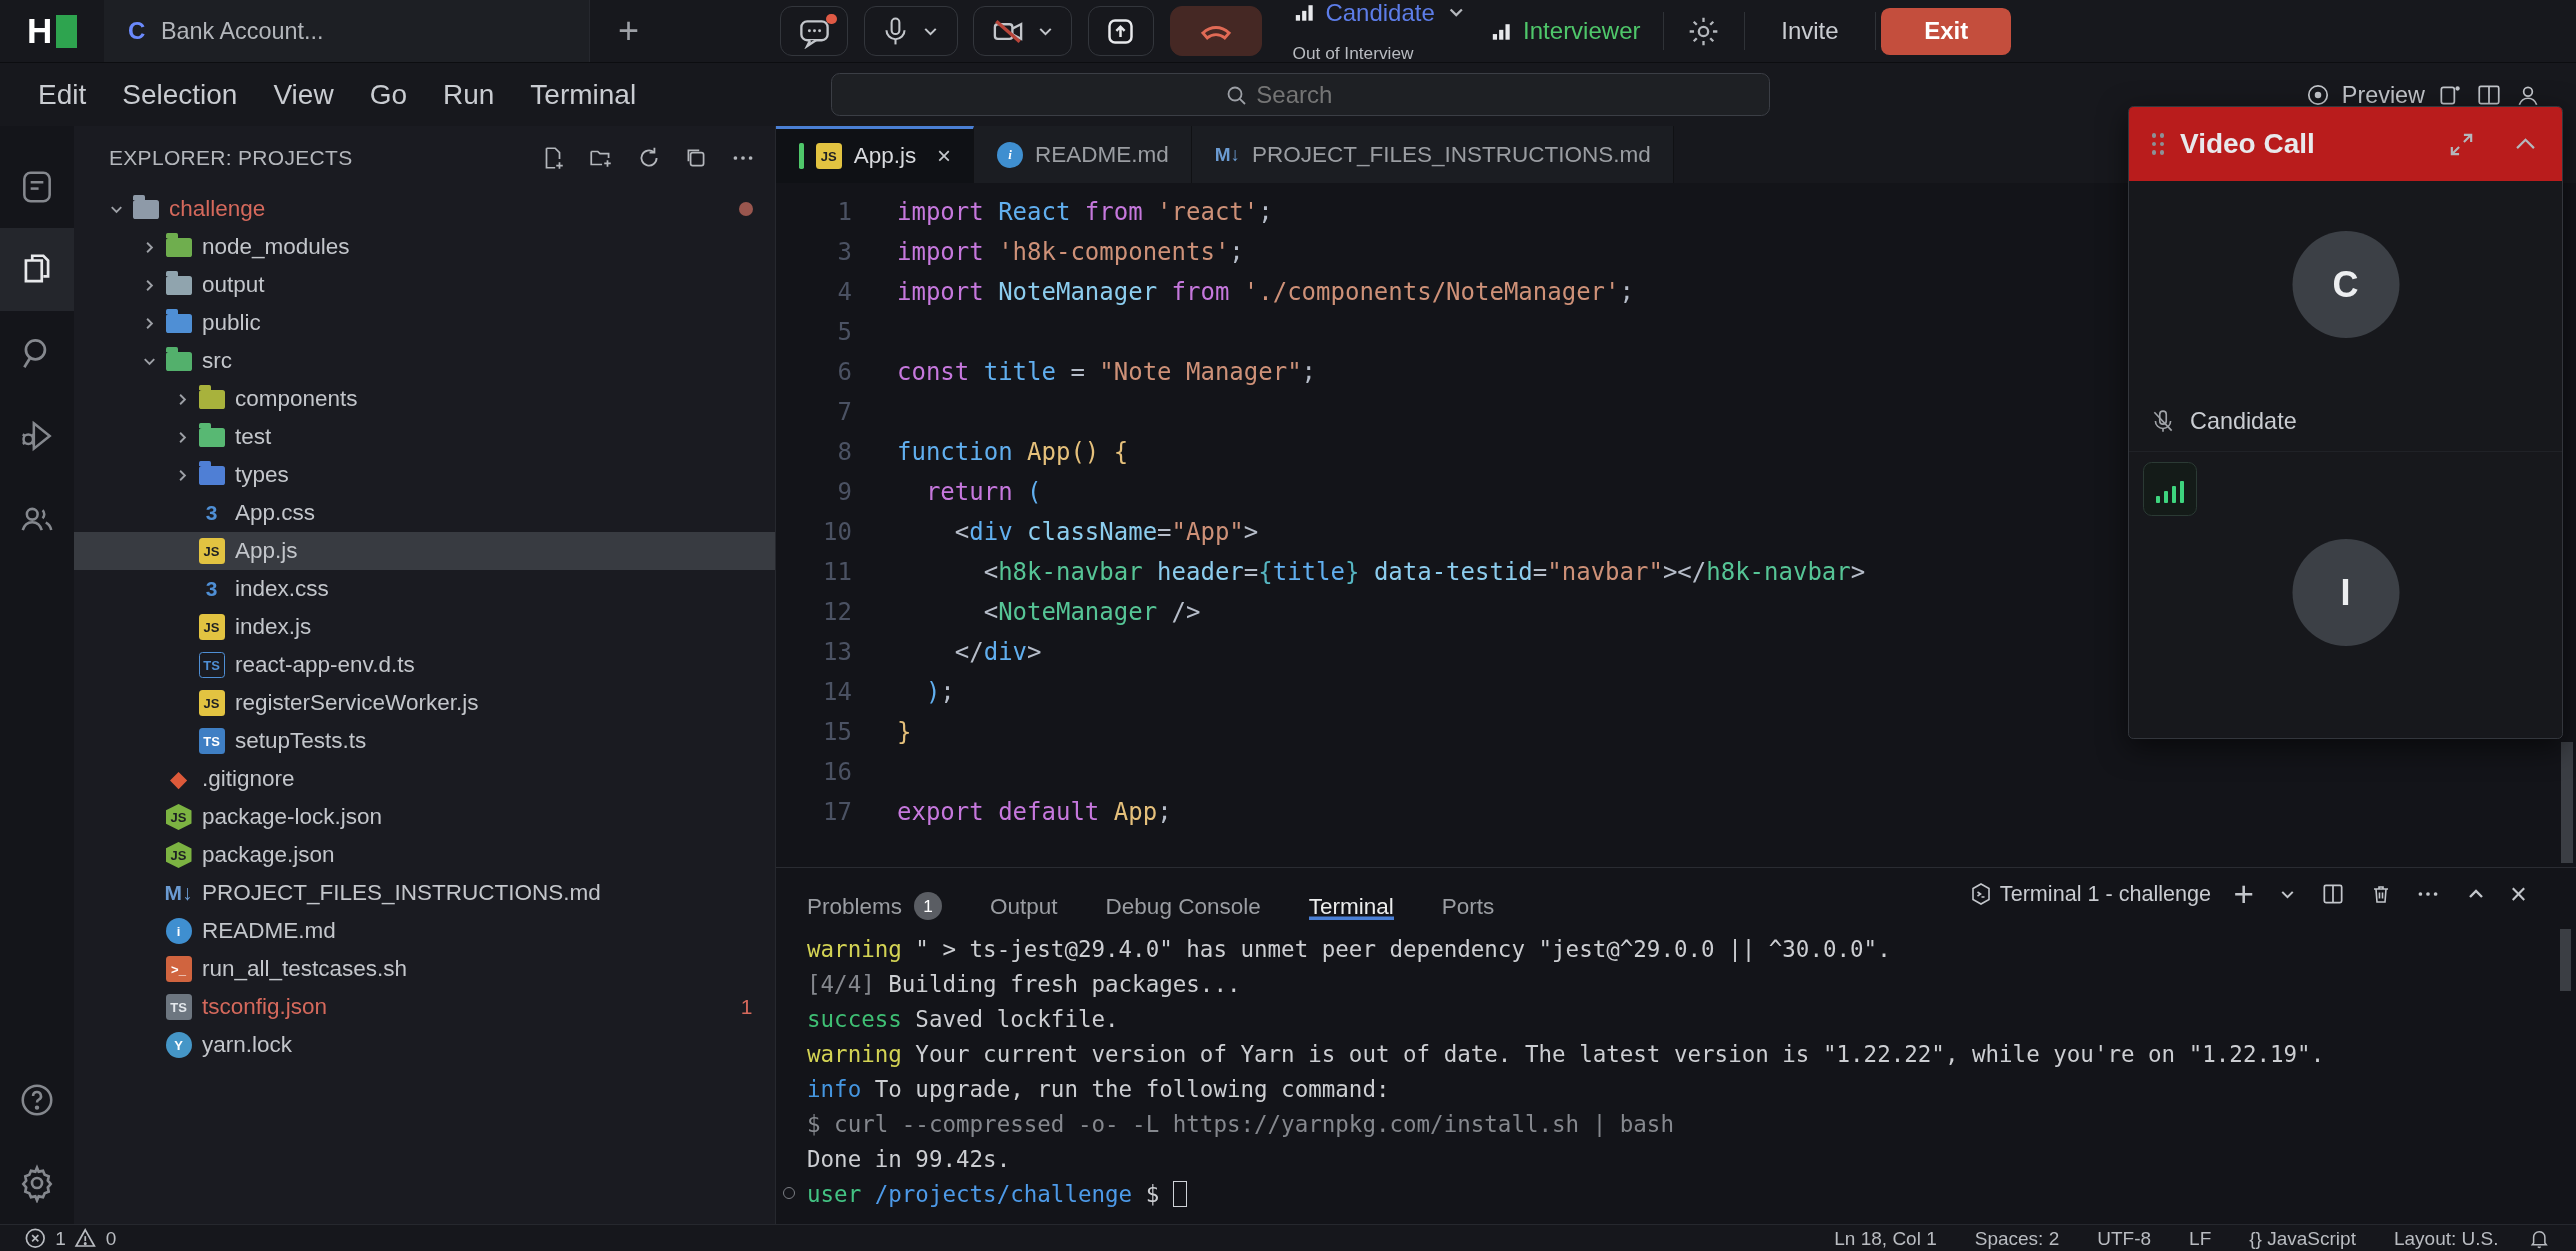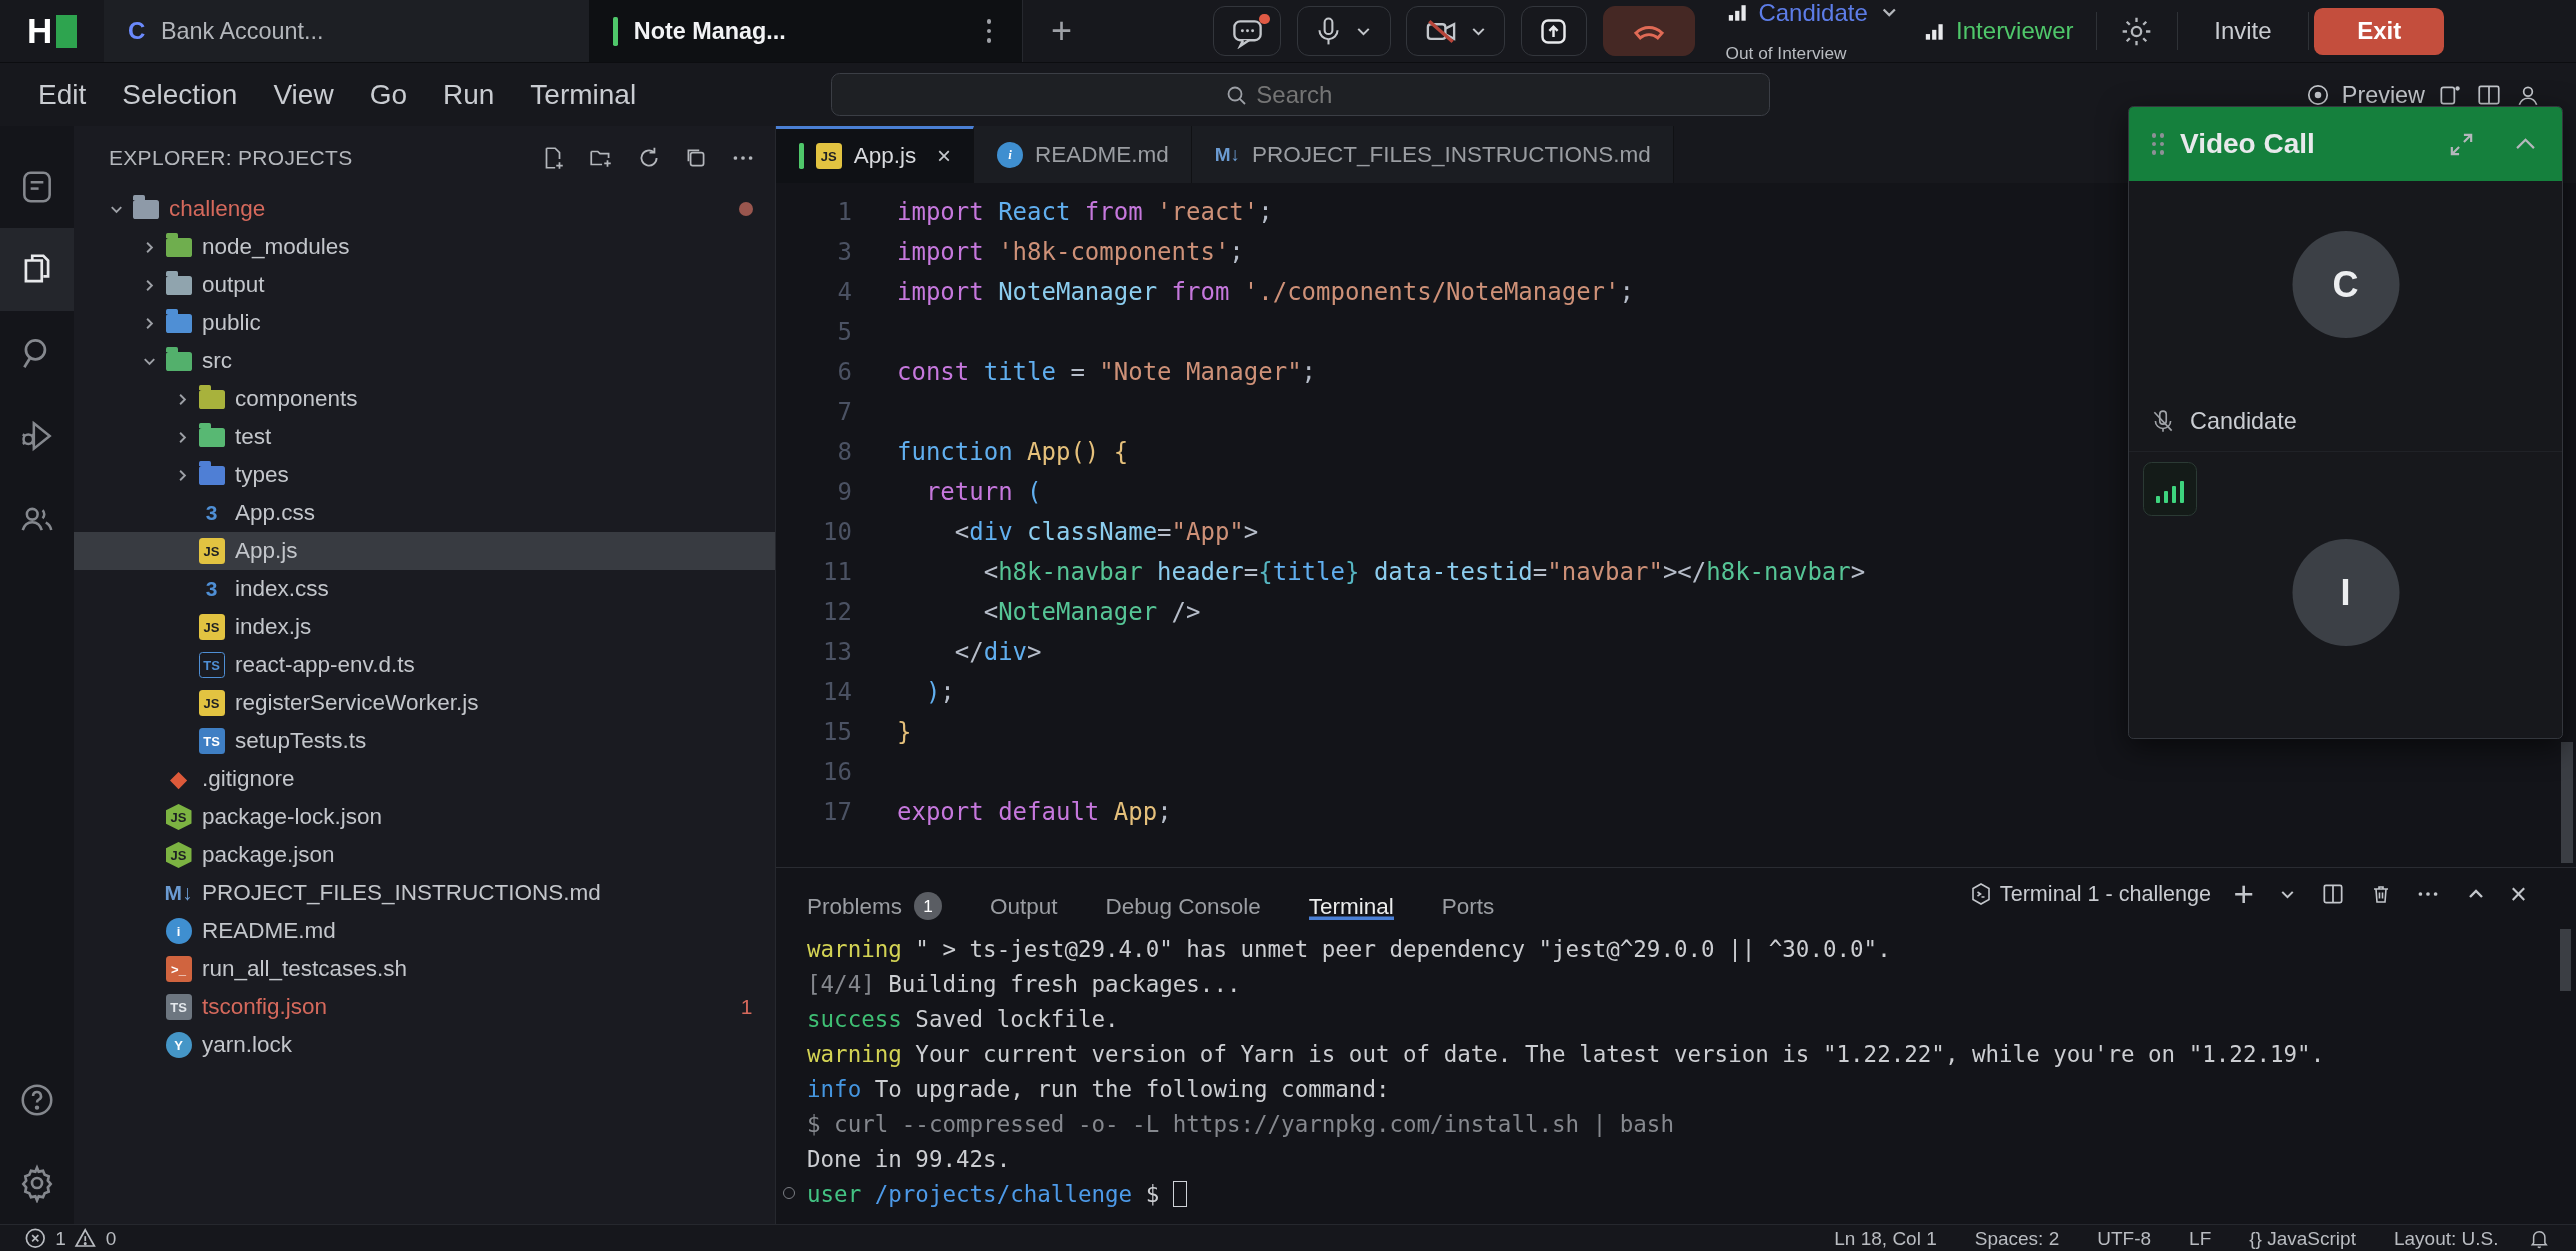--- a/index.html
+++ b/index.html
@@ -98,21 +98,21 @@
   .pdeco { position:absolute; left:-24px; top:10.4px; width:12px; height:12px; border:1.7px solid #7a7d83; border-radius:50%; }
   .pn-scroll { position:absolute; right:5.2px; top:61px; width:10.4px; height:62px; background:#3b3e44; }
 
   
   .statusbar { position:absolute; left:0; top:1224px; width:2576px; height:28px; background:#16171c; border-top:0.9px solid #26282e; display:flex; align-items:center; font-size:19px; color:#b9bcc1; }
   .sb-left { display:flex; align-items:center; gap:8.7px; padding-left:24px; }
   .sb-right { margin-left:auto; display:flex; align-items:center; gap:38px; padding-right:29px; }
 
   
   .videocall { position:absolute; left:2128px; top:106px; width:435px; height:633px; background:#17181c; border:0.9px solid #33363c; border-radius:5.2px; box-shadow:0 8.7px 29px rgba(0,0,0,.55); z-index:10; overflow:hidden; }
-  .vc-head { height:74px; background:#15803d; display:flex; align-items:center; padding:0 22.5px; gap:15.6px; }
+  .vc-head { height:74px; background:#b91c1c; display:flex; align-items:center; padding:0 22.5px; gap:15.6px; }
   .vc-title { color:#e8e9ec; font-size:28px; font-weight:bold; }
   .vc-grip { display:flex; gap:4.3px; }
   .vc-grip .col { display:flex; flex-direction:column; gap:4.3px; }
   .vc-grip i { width:4.3px; height:4.3px; border-radius:50%; background:#8d9096; }
   .vc-actions { margin-left:auto; display:flex; align-items:center; gap:35px; color:#b4b7bc; }
   .vc-tile { position:relative; height:270px; }
   .avatar { position:absolute; left:50%; transform:translateX(-50%); width:107px; height:107px; border-radius:50%; background:#3c4046; color:#eceef0; font-size:36px; font-weight:bold; display:flex; align-items:center; justify-content:center; }
   .vc-name { position:absolute; left:21px; bottom:15.6px; display:flex; align-items:center; gap:14px; color:#c9ccd1; font-size:23.4px; }
   .vc-chip { position:absolute; left:14px; top:10.4px; width:54px; height:54px; border:0.9px solid #2b3a34; background:#141b18; border-radius:8.7px; display:flex; align-items:flex-end; justify-content:center; gap:3.5px; padding-bottom:12px; }
   .vc-chip i { width:4.3px; background:#3ed47e; border-radius:0.9px; }
@@ -121,29 +121,20 @@
 <body>
 
 <div class="titlebar">
   <div class="logo">
     <span class="logo-h">H</span>
     <span class="logo-sq"></span>
   </div>
   <div class="tb-tab inactive">
     <span class="tb-prefix" style="color:#6b8afd">C</span>
     <span>Bank Account...</span>
-  </div>
-  <div class="tb-tab active">
-    <span class="tb-bar"></span>
-    <span>Note Manag...</span>
-    <span class="kebab">
-        <i></i>
-        <i></i>
-        <i></i>
-      </span>
   </div>
   <div class="tb-plus">+</div>
 
   <div class="tb-controls">
     <div class="ctl">
       <span>
         <svg width="35" height="35" viewBox="0 0 24 24" fill="none" stroke="#c3c6cb" stroke-width="1.6">
             <rect x="3" y="5" width="18" height="13" rx="4"></rect>
             <path d="M9 18l-2 4 6-4" fill="#17181d"></path>
             <circle cx="8.5" cy="11.5" r="1" fill="#c3c6cb" stroke="none"></circle>

